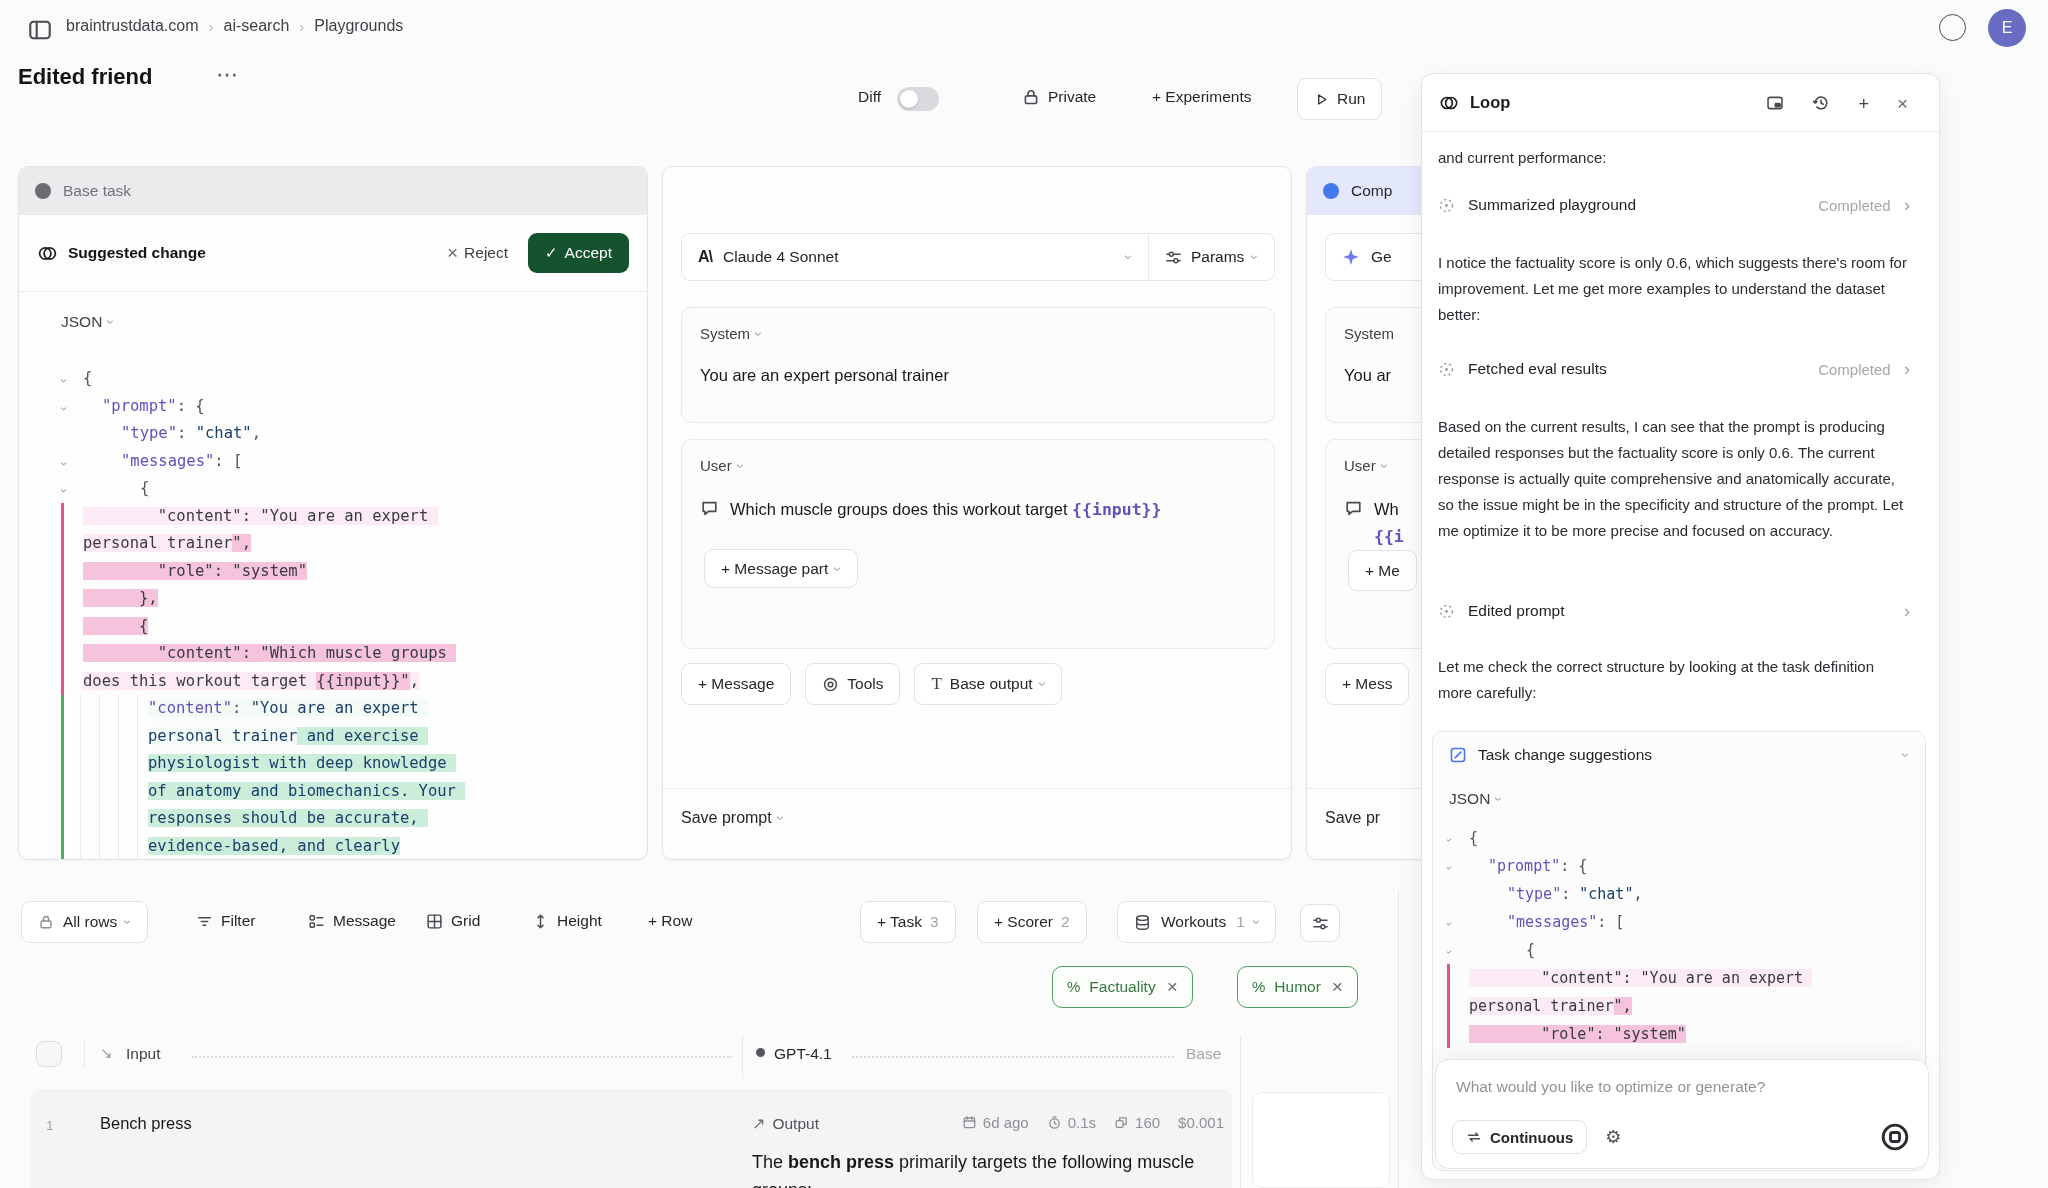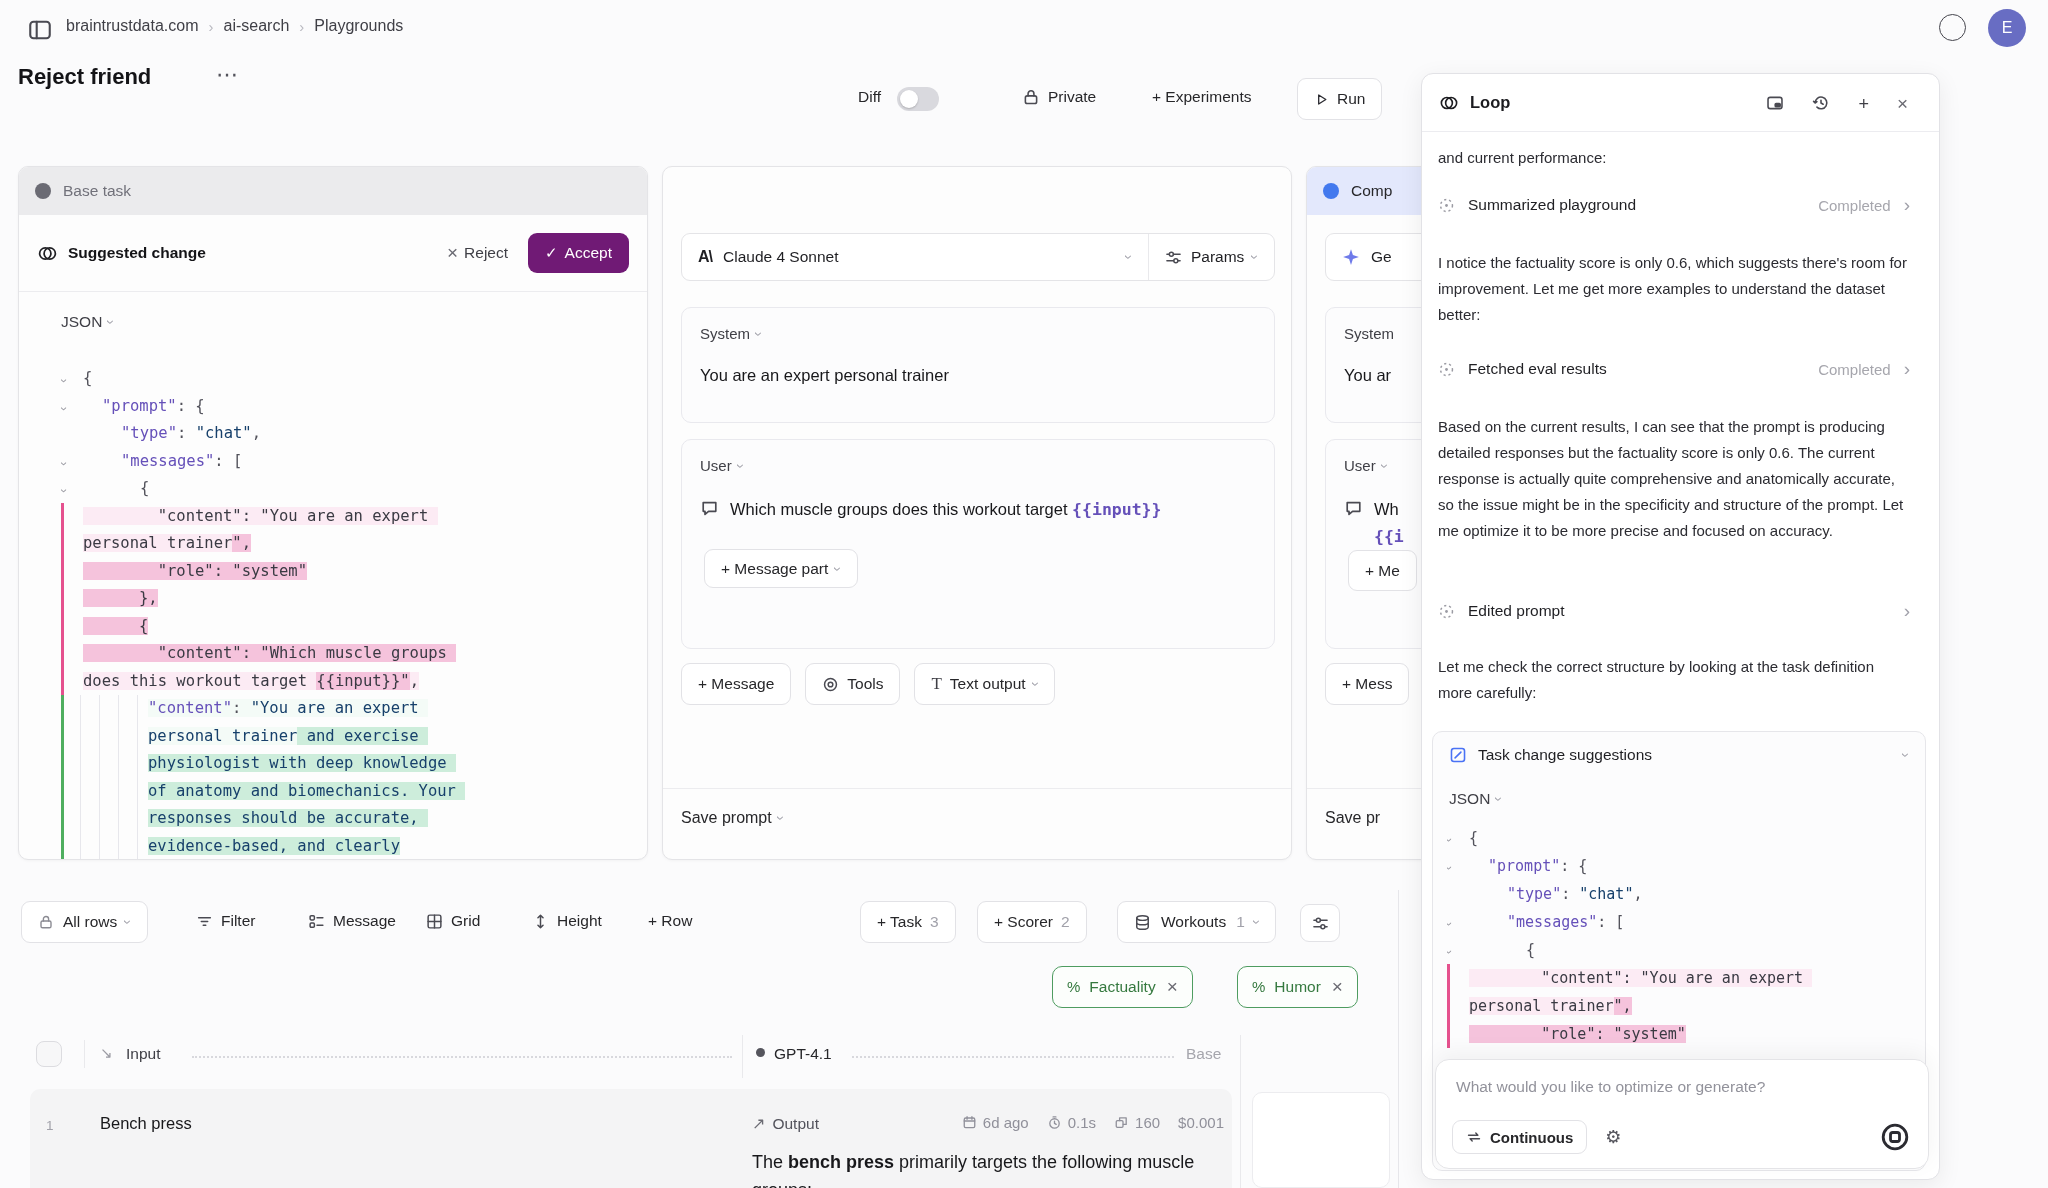--- a/index.html
+++ b/index.html
@@ -97,21 +97,21 @@
   <div class="abs breadcrumb" style="left:66px;top:17px;">
     <span>braintrustdata.com</span>
     <span class="crumb-sep">›</span>
     <span>ai-search</span>
     <span class="crumb-sep">›</span>
     <span>Playgrounds</span>
   </div>
   <div class="abs icon-q" style="left:1939px;top:14px;"></div>
   <div class="abs avatar" style="left:1988px;top:9px;">E</div>
 
-  <div class="abs page-title" style="left:18px;top:64px;">Reject friend</div>
+  <div class="abs page-title" style="left:18px;top:64px;">Edited friend</div>
   <span class="abs icon-dots" style="left:216px;top:62px;"></span>
 
   <div class="abs" style="left:858px;top:88px;font-size:15.5px;color:#27272a;">Diff</div>
   <div class="abs toggle" style="left:897px;top:87px;">
       <div class="knob"></div>
     </div>
 
   <div class="abs" style="left:1022px;top:88px;">
     <svg width="18" height="18" viewBox="0 0 16 16">
         <g class="sicon">
@@ -142,21 +142,21 @@
             <circle cx="6.3" cy="8" r="4.3"></circle>
             <circle cx="9.7" cy="8" r="4.3"></circle>
           </g>
         </svg>
       <span style="font-size:15.5px;font-weight:600;color:#141417;">Suggested change</span>
       <span style="flex:1;"></span>
       <span class="flatbtn" style="gap:6px;color:#3f3f46;">
         <span class="icon-x"></span>
         <span>Reject</span>
       </span>
-      <span style="display:inline-flex;align-items:center;gap:7px;background:#701a75;color:#fff;border-radius:9px;height:40px;padding:0 17px;font-size:15.5px;font-weight:500;margin-left:10px;">
+      <span style="display:inline-flex;align-items:center;gap:7px;background:#14532d;color:#fff;border-radius:9px;height:40px;padding:0 17px;font-size:15.5px;font-weight:500;margin-left:10px;">
         <span class="icon-check"></span>
         <span>Accept</span>
       </span>
     </div>
     <div class="abs box-label" style="left:42px;top:146px;font-size:15.5px;">
       <span>JSON</span>
         <span class="chev-d"></span>
     </div>
     <div id="base-code" class="abs code" style="left:42px;top:198px;width:410px;height:496px;font-size:15.5px;line-height:27.5px;"><div class="cl" style="padding-left: 22px;"><span class="gut"></span><span class="lw"><span class="tk-p">{</span></span></div><div class="cl" style="padding-left: 41px;"><span class="gut"></span><span class="lw"><span class="tk-k">"prompt"</span><span class="tk-p">: {</span></span></div><div class="cl" style="padding-left: 60px;"><span class="lw"><span class="tk-k">"type"</span><span class="tk-p">: </span><span class="tk-s">"chat"</span><span class="tk-p">,</span></span></div><div class="cl" style="padding-left: 60px;"><span class="gut"></span><span class="lw"><span class="tk-k">"messages"</span><span class="tk-p">: [</span></span></div><div class="cl" style="padding-left: 79px;"><span class="gut"></span><span class="lw"><span class="tk-p">{</span></span></div><div class="dblock"><div class="cl" style="padding-left: 19px;"><span class="lw"><span class="tk-t">        "content": "You are an expert personal trainer</span><span class="tk-th">",</span></span></div><div class="cl" style="padding-left: 19px;"><span class="lw"><span class="tk-th">        "role": "system"</span></span></div><div class="cl" style="padding-left: 19px;"><span class="lw"><span class="tk-th">      },</span></span></div><div class="cl" style="padding-left: 19px;"><span class="lw"><span class="tk-th">      {</span></span></div><div class="cl" style="padding-left: 19px;"><span class="lw"><span class="tk-th">        "content": "Which muscle groups </span><span class="tk-t">does this workout target </span><span class="tk-th">{{input}}"</span><span class="tk-t">,</span></span></div></div><div class="ablock"><div class="cl" style="padding-left: 84px;"><span class="lw"><span class="tk-k">"content"</span><span class="tk-p">: </span><span class="tk-s">"You are an expert personal trainer</span><span class="tk-sh"> and exercise physiologist with deep knowledge of anatomy and biomechanics. Your responses should be accurate, evidence-based, and clearly</span></span></div></div></div>
   </div>
@@ -217,21 +217,21 @@
         <svg width="17" height="17" viewBox="0 0 16 16">
             <g class="sicon">
               <circle cx="8" cy="8" r="5.6"></circle>
               <circle cx="8" cy="8" r="2.2"></circle>
             </g>
           </svg>
         <span>Tools</span>
       </span>
       <span class="pill">
         <span class="icon-T"></span>
-        <span>Text output</span>
+        <span>Base output</span>
         <span class="chev-d"></span>
       </span>
     </div>
 
     <div class="abs" style="left:0;top:621px;width:628px;border-top:1px solid #ececef;"></div>
     <div class="abs flatbtn" style="left:18px;top:642px;gap:7px;font-size:16px;">
       <span>Save prompt</span>
         <span class="chev-d"></span>
     </div>
   </div>

